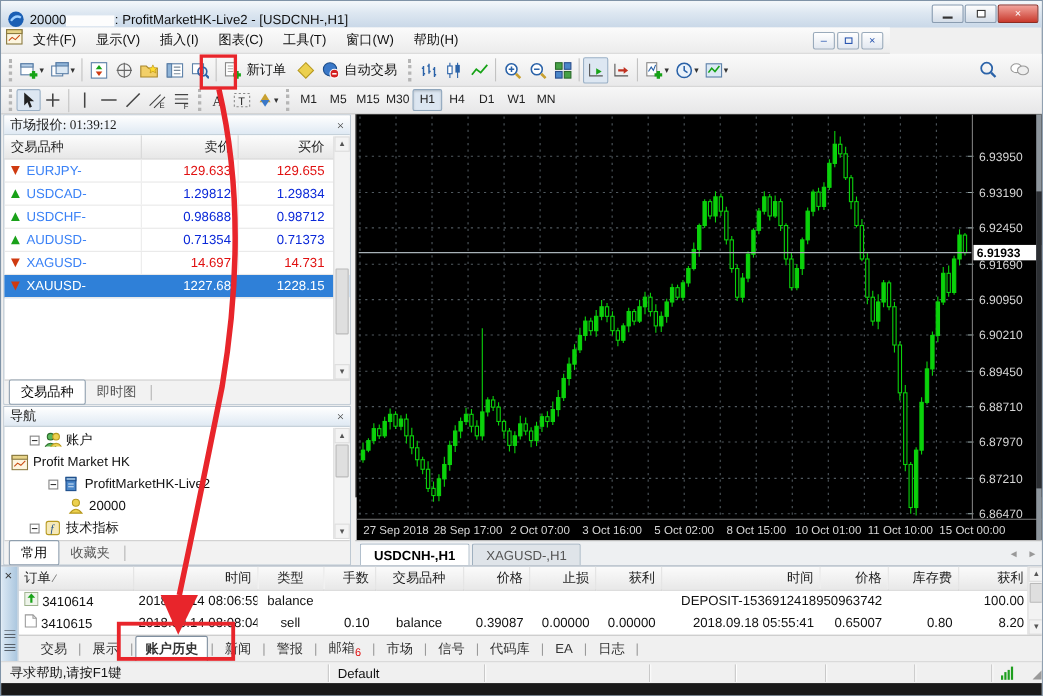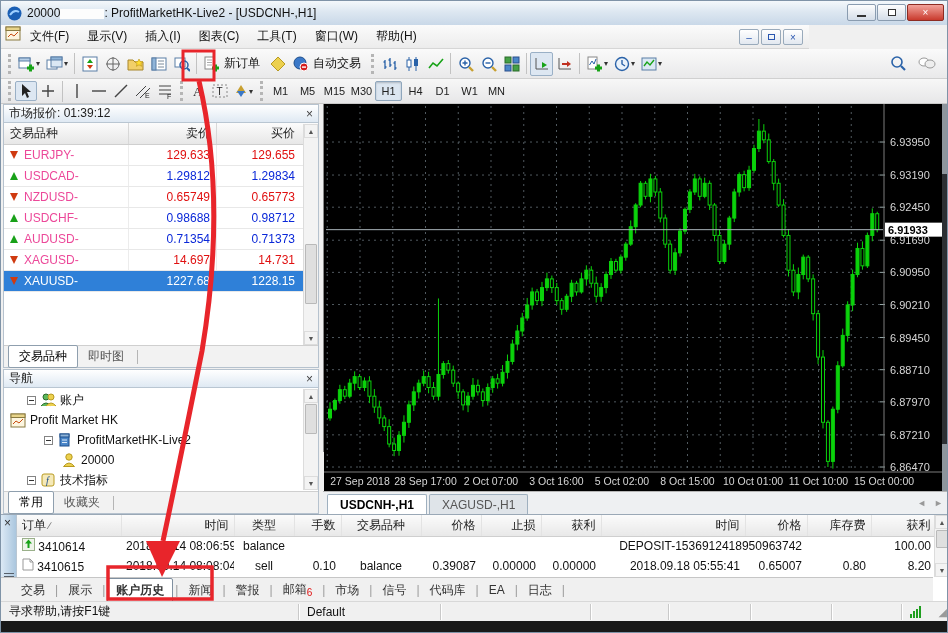--- a/index.html
+++ b/index.html
@@ -2,21 +2,21 @@
 <html><head>
 <meta charset="utf-8">
 <style>
   * { box-sizing: border-box; margin: 0; padding: 0; }
   html,body { width: 948px; height: 633px; }
   body { font-family: "Liberation Sans", sans-serif; font-size: 12px; background:#444; }
   #win { position: relative; width: 948px; height: 633px; background:#f0f0f0; border:1px solid #7f93a7; overflow:hidden; }
 
   
   .titlebar { position:absolute; left:0; top:0; width:948px; height:24px;
-    background:linear-gradient(#f4f8fb,#dde7f1 45%,#c9d8e8); display:flex; align-items:center; padding:12px 5px; color:#111; }
+    background:linear-gradient(#f4f8fb,#dde7f1 45%,#c9d8e8); display:flex; align-items:flex-end; padding:0 5px; color:#111; }
   .titlebar .t-text { margin-left:5px; white-space:nowrap; }
   .censor { display:inline-block; width:44px; height:10px; background:#fdfdfd; vertical-align:middle; }
   .win-btns { position:absolute; right:5px; top:3px; display:flex; gap:1px; }
   .wbtn { width:29px; height:17px; border:1px solid #8a9cb0; border-radius:2px;
     background:linear-gradient(#fdfdfd,#d4dde8); display:flex; align-items:center; justify-content:center; color:#333; font-size:10px; }
   .wbtn.close { width:37px; background:linear-gradient(#f2a39b,#c93a2d); color:#fff; border-color:#8d2b22; }
   .glyph-min { width:9px; height:2px; background:#333; margin-top:6px; }
   .glyph-restore { width:8px; height:7px; border:1px solid #333; background:#fff; }
 
   
@@ -42,30 +42,30 @@
   .tb-sep { width:1px; height:21px; background:#c2c2c2; margin:0 3px; }
   .tb-handle { width:3px; height:20px; margin:0 4px; border-left:3px dotted #b5b5b5; }
   .tf-btn { min-width:27px; height:20px; display:flex; align-items:center; justify-content:center;
     font-size:11px; color:#222; border:1px solid transparent; border-radius:2px; }
   .tf-btn.active { border-color:#8fa6bc; background:#dce6f1; box-shadow:inset 0 1px 2px rgba(0,0,0,.2); }
   .tb-right { position:absolute; right:8px; top:50px; display:flex; gap:6px; }
 
   
   .panel { position:absolute; background:#fff; border:1px solid #b6c2ce; }
   .panel-title { height:18px; background:linear-gradient(#ffffff,#dfe9f3); border-bottom:1px solid #b9c6d2;
-    display:flex; align-items:center; padding:0 5px; color:#222; }
+    display:flex; align-items:center; padding:0 5px; color:#222;font-family:Liberation Serif, serif; }
   .panel-close { margin-left:auto; color:#444; font-size:12px; line-height:10px; }
 
   
   #mw-head { display:grid; grid-template-columns:124px 88px 85px; height:22px;
     background:linear-gradient(#fcfcfc,#e7e7e7); border-bottom:1px solid #cfcfcf; align-items:center; }
   #mw-head .h { padding:0 6px; color:#222; }
   #mw-head .h.r { text-align:right; border-left:1px solid #d8d8d8; height:100%; display:flex; align-items:center; justify-content:flex-end; }
   .mw-row { display:grid; grid-template-columns:20px 104px 88px 85px; height:21px; align-items:center; border-bottom:1px solid #e8e8e8; }
-  .mw-row .sym { color:#ec4899; }
+  .mw-row .sym { color:#3b82f6; }
   .mw-row .px { text-align:right; padding-right:6px; border-left:1px solid #ececec; height:100%; display:flex; align-items:center; justify-content:flex-end; }
   .mw-row.sel { background:#2f80d8; }
   .mw-row.sel .sym, .mw-row.sel .px { color:#fff !important; border-left-color:transparent; }
   .arr { width:0; height:0; margin-left:6px; }
   .arr.up { border-left:4px solid transparent; border-right:4px solid transparent; border-bottom:8px solid #19a119; }
   .arr.down { border-left:4px solid transparent; border-right:4px solid transparent; border-top:8px solid #cf3a10; }
   .pdown { color:#e01010; } .pup { color:#0a28d8; }
 
   .btabs { position:absolute; left:0; bottom:0; width:100%; height:22px; background:#f2f2f2;
     border-top:1px solid #cfcfcf; display:flex; align-items:center; padding-left:4px; gap:0; }
@@ -104,21 +104,21 @@
   #term-strip { position:absolute; left:0; top:0; width:16px; height:87px; background:linear-gradient(90deg,#dce9f5,#aac6de); border-right:1px solid #b9c6d2; }
   #term-strip .x { position:absolute; top:1px; left:3px; color:#333; }
   #term-strip .ticon { position:absolute; left:3px; width:10px; height:8px;
     background:repeating-linear-gradient(#57606a 0 1px,transparent 1px 3px); }
   #term-table { position:absolute; left:16px; top:0; width:919px; border-collapse:collapse; table-layout:fixed; }
   #term-table th { height:21px; font-weight:normal; color:#222; background:linear-gradient(#fbfbfb,#e8e8e8);
     border-bottom:1px solid #cfcfcf; border-right:1px solid #e3e3e3; padding:0 5px; white-space:nowrap; overflow:hidden; }
   #term-table td { height:20px; color:#111; padding:0 5px; white-space:nowrap; overflow:hidden; }
   .al { text-align:left; } .ar { text-align:right; } .ac { text-align:center; }
   .sort-glyph { color:#666; font-size:10px; }
-  #term-tabs { position:absolute; left:0; top:62px; width:932px; height:25px; background:#f0f0f0;
+  #term-tabs { position:absolute; left:16px; top:62px; width:932px; height:25px; background:#f0f0f0;
     border-top:1px solid #c6c6c6; display:flex; align-items:center; padding-left:12px; }
   .ttab { padding:3px 8px; color:#333; white-space:nowrap; }
   .ttab.active { background:#fff; border:1px solid #7f8f9f; border-radius:2px; font-weight:bold; }
   .ttab-div { color:#9a9a9a; margin:0 2px; }
   .mail-badge { color:#e01010; font-size:10px; vertical-align:sub; }
 
   
   #statusbar { position:absolute; left:0; top:600px; width:948px; height:20px; background:#f0f0f0;
     border-top:1px solid #d8d8d8; display:flex; align-items:center; }
   .st-cell { height:16px; display:flex; align-items:center; padding:0 8px; border-right:1px solid #c9c9c9;
@@ -505,26 +505,20 @@
           <span class="arr down"></span>
           <span class="sym">EURJPY-</span>
           <span class="px pdown">129.633</span>
           <span class="px pdown">129.655</span>
         </div>
         <div class="mw-row">
           <span class="arr up"></span>
           <span class="sym">USDCAD-</span>
           <span class="px pup">1.29812</span>
           <span class="px pup">1.29834</span>
-        </div>
-        <div class="mw-row">
-          <span class="arr down"></span>
-          <span class="sym">NZDUSD-</span>
-          <span class="px pdown">0.65749</span>
-          <span class="px pdown">0.65773</span>
         </div>
         <div class="mw-row">
           <span class="arr up"></span>
           <span class="sym">USDCHF-</span>
           <span class="px pup">0.98688</span>
           <span class="px pup">0.98712</span>
         </div>
         <div class="mw-row">
           <span class="arr up"></span>
           <span class="sym">AUDUSD-</span>

